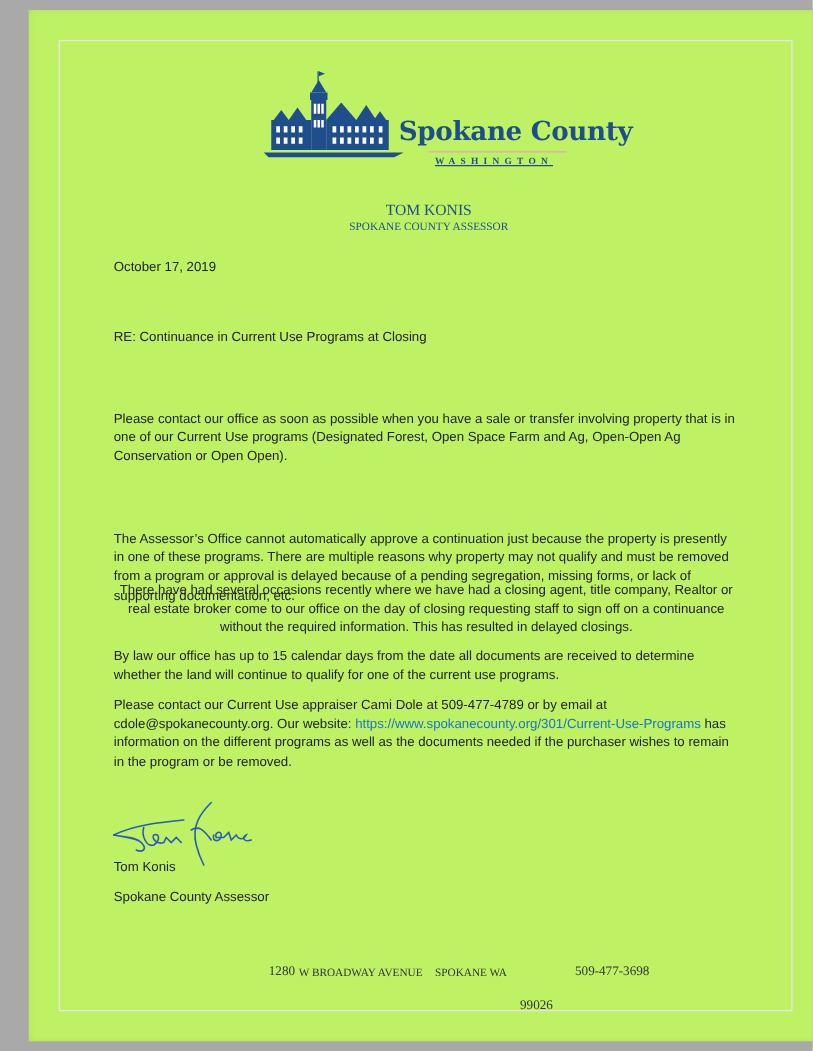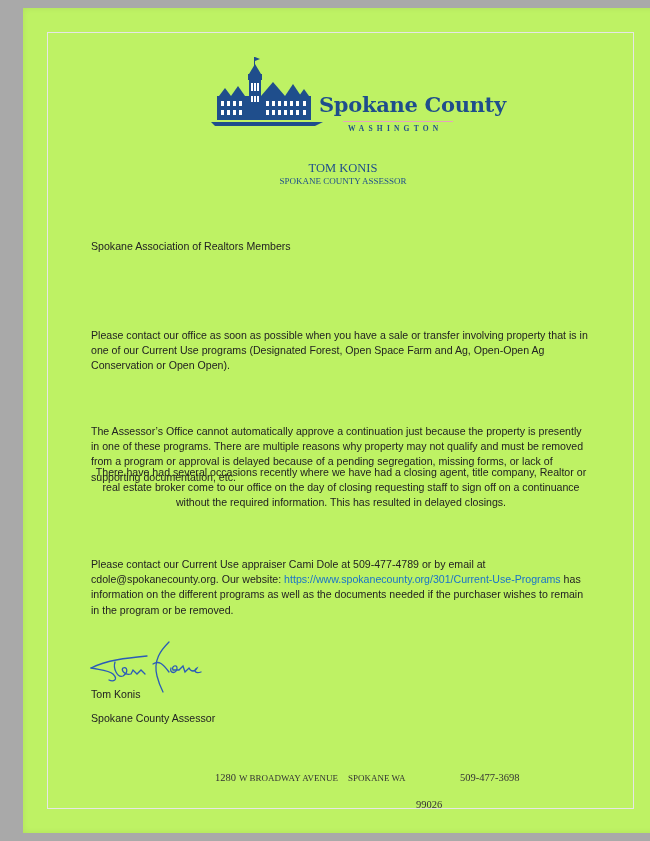--- a/index.html
+++ b/index.html
@@ -50,20 +50,21 @@
     }
     .brand-sub {
       position: absolute;
       left: 325px; top: 116px;
       font-family: "Liberation Serif", serif;
       font-weight: bold;
       font-size: 7.5px;
       letter-spacing: 4.2px;
       color: #1f4e8c;
       white-space: nowrap;
+      text-decoration: underline;
     }
     .assessor-name {
       position: absolute;
       left: 0; width: 634px; top: 153px;
       text-align: center;
       font-family: "Liberation Serif", serif;
       font-size: 12.5px;
       color: #1f4e8c;
       padding-left: 6px;
       box-sizing: border-box;
@@ -164,24 +165,26 @@
           <rect x="92" y="54" width="3" height="5"></rect>
       </g>
     </svg>
     <div class="brand-name">Spokane County</div>
     <div class="brand-rule"></div>
     <div class="brand-sub">WASHINGTON</div>
     <div class="assessor-name">TOM KONIS</div>
     <div class="assessor-title">SPOKANE COUNTY ASSESSOR</div>
   </div>
 
-  <p class="body-text" style="top:231px;">Spokane Association of Realtors Members</p>
+  <p class="body-text" style="top:199px;">October 17, 2019</p>
+  <p class="body-text" style="top:255px;">RE: Continuance in Current Use Programs at Closing</p>
   <p class="body-text" style="top:320px;">Please contact our office as soon as possible when you have a sale or transfer involving property that is in one of our Current Use programs (Designated Forest, Open Space Farm and Ag, Open-Open Ag Conservation or Open Open).</p>
   <p class="body-text" style="top:375px;margin-top:41px;">The Assessor’s Office cannot automatically approve a continuation just because the property is presently in one of these programs.  There are multiple reasons why property may not qualify and must be removed from a program or approval is delayed because of a pending segregation, missing forms, or lack of supporting documentation, etc.</p>
   <p class="body-text" style="top:457px;text-align:center;">There have had several occasions recently where we have had a closing agent, title company, Realtor or real estate broker come to our office on the day of closing requesting staff to sign off on a continuance without the required information. This has resulted in delayed closings.</p>
+  <p class="body-text" style="top:510px;">By law our office has up to 15 calendar days from the date all documents are received to determine whether the land will continue to qualify for one of the current use programs.</p>
   <p class="body-text" style="top:549px;"><span>Please contact our Current Use appraiser Cami Dole at 509-477-4789 or by email at cdole@spokanecounty.org. Our website: </span><a class="link">https://www.spokanecounty.org/301/Current-Use-Programs</a><span> has information on the different programs as well as the documents needed if the purchaser wishes to remain in the program or be removed.</span></p>
 
   <svg class="signature" viewBox="0 0 130 62">
     <g fill="none" stroke="#2a5bb8" stroke-width="1.3" stroke-linecap="round">
       <path d="M4 32 C 20 24, 40 22, 60 20"></path>
       <path d="M4 32 C 14 34, 22 34, 26 38 C 32 44, 26 46, 22 44"></path>
       <path d="M28 26 C 26 32, 30 42, 36 40 C 42 36, 40 30, 36 32 C 34 34, 38 40, 44 38 L 46 34 L 50 38 L 54 34 L 58 38"></path>
       <path d="M82 6 C 74 14, 66 24, 70 40 C 72 48, 74 52, 76 56"></path>
       <path d="M66 28 C 72 24, 76 28, 82 36"></path>
       <path d="M84 32 C 82 38, 90 38, 90 32 C 90 28, 84 30, 86 34 L 92 34 L 96 30 L 98 36 L 102 32 C 104 36, 108 36, 110 32 C 106 34, 108 38, 114 36"></path>

